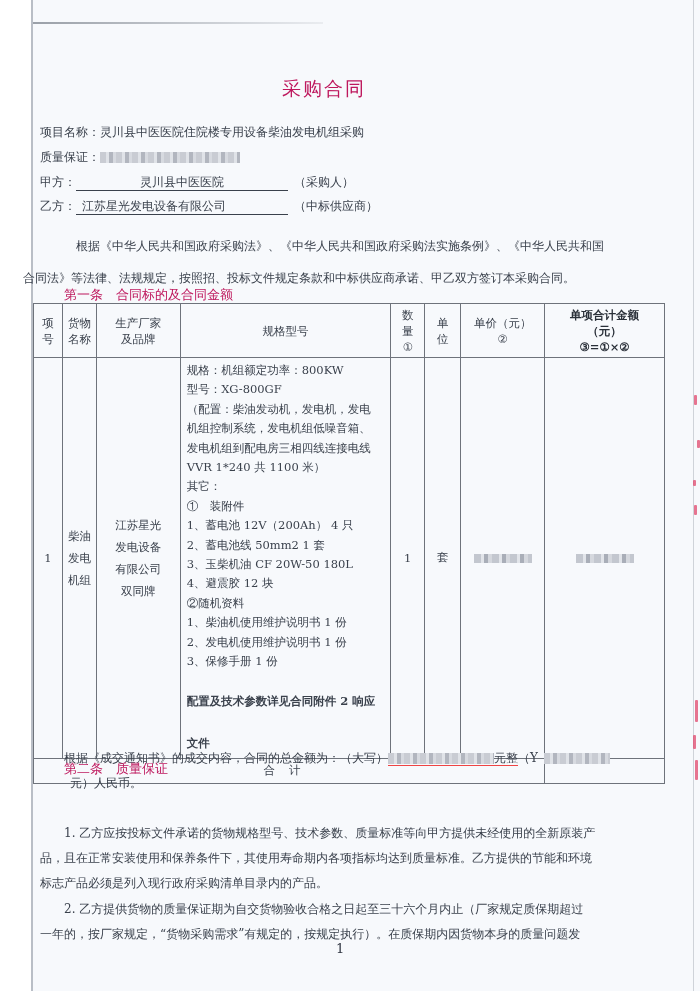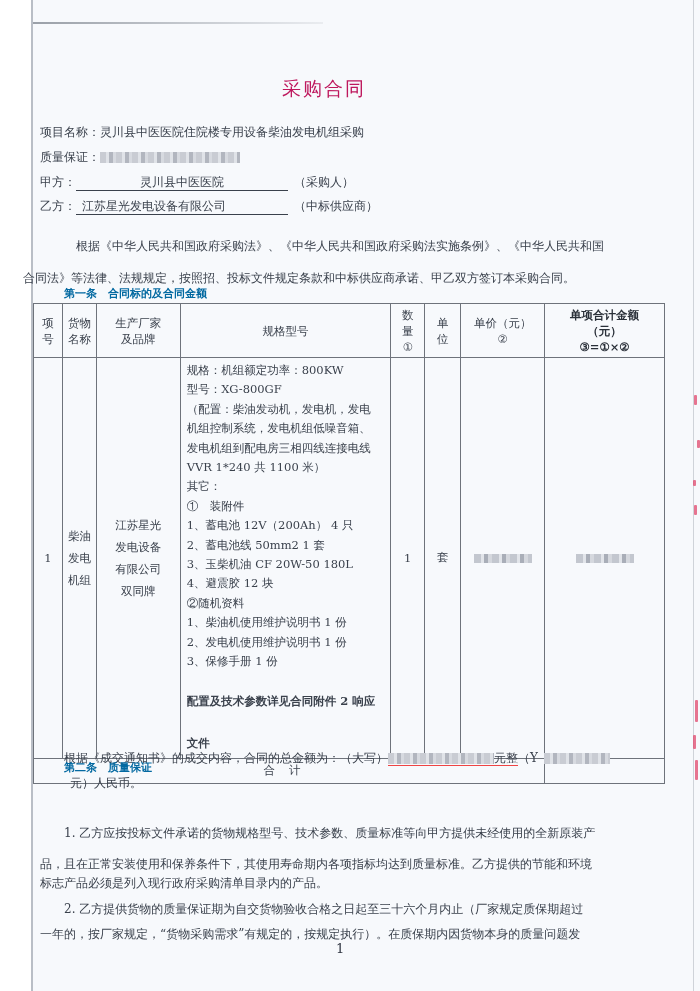--- a/index.html
+++ b/index.html
@@ -26,21 +26,21 @@
   .line { font-size: 12px; color: #3a414c; }
   .underline {
     display: inline-block; border-bottom: 1px solid #3a414c; padding: 0 6px; line-height: 16px;
   }
   .blur-box {
     display: inline-block; height: 11px; vertical-align: middle;
     background: repeating-linear-gradient(90deg, #c9ccd3 0 6px, #e0e3e8 6px 9px, #b2b6bf 9px 13px, #d7dae0 13px 16px);
     filter: blur(0.6px);
   }
   .para { font-size: 12px; color: #3a414c; line-height: 24px; }
-  .heading { font-size: 11px; color: #0369a1; font-weight: bold; }
+  .heading { font-size: 13px; color: #be185d; font-weight: normal; }
 
   table.contract {
     position: absolute; left: 33px; top: 303px; width: 632px;
     border-collapse: collapse; font-size: 11.5px; color: #3a414c;
   }
   table.contract td, table.contract th {
     border: 1px solid #6e737b; padding: 0; vertical-align: middle; text-align: center;
     font-weight: normal;
   }
   table.contract th { height: 53px; line-height: 16px; }
@@ -181,21 +181,21 @@
 </table>
 
 <div class="abs para" style="left:64px; top:746px;">
   <span>根据《成交通知书》的成交内容，合同的总金额为：（大写）</span><span style="border-bottom:1px solid #ef4444;"><span class="blur-box" style="width:106px;"></span><span>元整</span></span><span>（Y</span><span class="blur-box" style="width:66px; margin-left:6px;"></span>
 </div>
 <div class="abs para" style="left:34px; top:771px;margin-left:36px;">元）人民币。</div>
 
 <div class="abs heading" style="left:64px; top:760px;">第二条　质量保证</div>
 
 <div class="abs para" style="left:64px; top:821px;">1. 乙方应按投标文件承诺的货物规格型号、技术参数、质量标准等向甲方提供未经使用的全新原装产</div>
-<div class="abs para" style="left:40px; top:846px;margin-top:6px;">品，且在正常安装使用和保养条件下，其使用寿命期内各项指标均达到质量标准。乙方提供的节能和环境</div>
+<div class="abs para" style="left:40px; top:846px;">品，且在正常安装使用和保养条件下，其使用寿命期内各项指标均达到质量标准。乙方提供的节能和环境</div>
 <div class="abs para" style="left:40px; top:871px;">标志产品必须是列入现行政府采购清单目录内的产品。</div>
 <div class="abs para" style="left:64px; top:897px;">2. 乙方提供货物的质量保证期为自交货物验收合格之日起至三十六个月内止（厂家规定质保期超过</div>
 <div class="abs para" style="left:40px; top:922px;">一年的，按厂家规定，“货物采购需求”有规定的，按规定执行）。在质保期内因货物本身的质量问题发</div>
 
 <div class="abs page-num">1</div>
 
 <div>
   <div class="stamp" style="left:694px; top:395px; height:10px;"></div>
   <div class="stamp" style="left:697px; top:440px; height:8px;"></div>
   <div class="stamp" style="left:693px; top:480px; height:6px;"></div>

